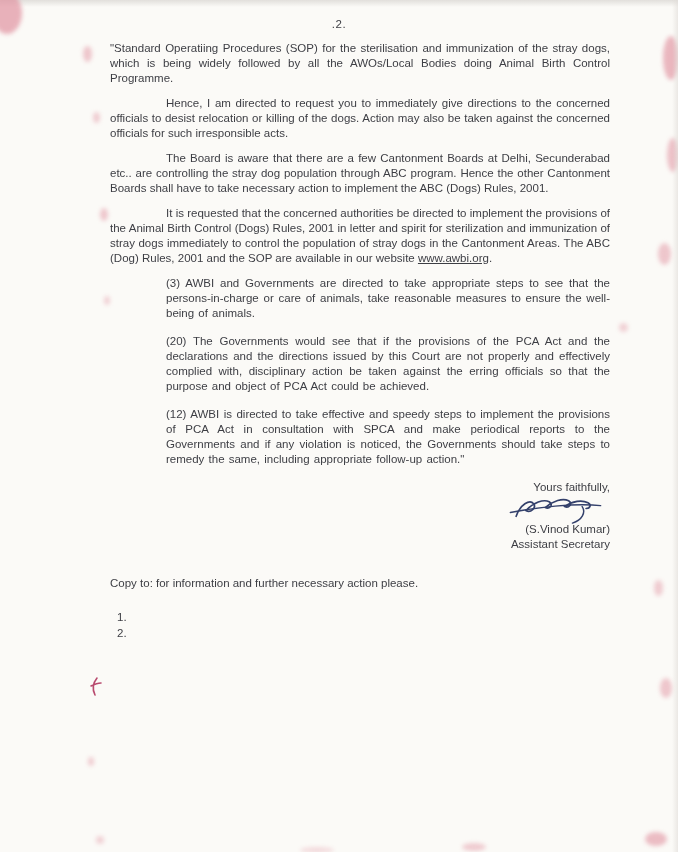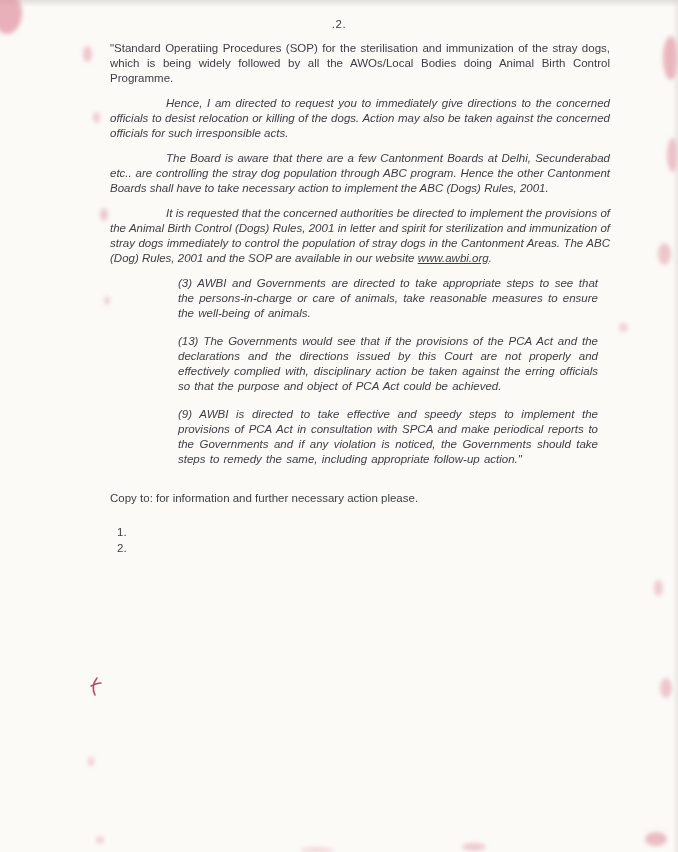--- a/index.html
+++ b/index.html
@@ -28,26 +28,26 @@
   }
 
   .page-number {
     position: absolute; top: 17px; left: 0; right: 0;
     text-align: center; letter-spacing: .5px;
   }
 
   .content { position: absolute; top: 41px; left: 110px; width: 500px; }
 
   .para { margin: 0 0 10px; text-align: justify; }
-  .indent  { text-indent: 56px; font-style: italic; }
+  .indent  { text-indent: 56px; }
   .indent2 { text-indent: 70px; }
   .site { text-decoration: underline; }
 
   .quotes { margin: 3px 0 0 56px; }
-  .quote { font-style: italic; margin: 0 12px 13px; text-align: justify; word-spacing: 1px; }
+  .quote { margin: 0 0 13px; text-align: justify; word-spacing: 1px; }
 
   .closing { margin: 1px 0 6px; }
 
   .sign { display: flex; flex-direction: column; align-items: flex-end; margin-top: 4px; }
   .sign .sig { margin: -2px 6px -4px 0; display: block; }
   .sign div { line-height: 15px; }
 
   .copy { margin-top: 24px; }
   .copy-items { margin-top: 19px; }
   .copy-item { display: flex; margin-bottom: 1px; }
@@ -95,25 +95,35 @@
 
     <p class="para indent">Hence, I am directed to request you to immediately give directions to the concerned officials to desist relocation or killing of the dogs. Action may also be taken against the concerned officials for such irresponsible acts.</p>
 
     <p class="para indent">The Board is aware that there are a few Cantonment Boards at Delhi, Secunderabad etc.. are controlling the stray dog population through ABC program. Hence the other Cantonment Boards shall have to take necessary action to implement the ABC (Dogs) Rules, 2001.</p>
 
     <p class="para indent"><span>It is requested that the concerned authorities be directed to implement the provisions of the Animal Birth Control (Dogs) Rules, 2001 in letter and spirit for sterilization and immunization of stray dogs immediately to control the population of stray dogs in the Cantonment Areas. The ABC (Dog) Rules, 2001 and the SOP are available in our website </span><span class="site">www.awbi.org</span><span>.</span></p>
 
 
     <div class="quotes">
       <p class="quote">(3) AWBI and Governments are directed to take appropriate steps to see that the persons-in-charge or care of animals, take reasonable measures to ensure the well-being of animals.</p>
-      <p class="quote">(13) The Governments would see that if the provisions of the PCA Act and the declarations and the directions issued by this Court are not properly and effectively complied with, disciplinary action be taken against the erring officials so that the purpose and object of PCA Act could be achieved.</p>
-      <p class="quote">(9) AWBI is directed to take effective and speedy steps to implement the provisions of PCA Act in consultation with SPCA and make periodical reports to the Governments and if any violation is noticed, the Governments should take steps to remedy the same, including appropriate follow-up action."</p>
+      <p class="quote">(20) The Governments would see that if the provisions of the PCA Act and the declarations and the directions issued by this Court are not properly and effectively complied with, disciplinary action be taken against the erring officials so that the purpose and object of PCA Act could be achieved.</p>
+      <p class="quote">(12) AWBI is directed to take effective and speedy steps to implement the provisions of PCA Act in consultation with SPCA and make periodical reports to the Governments and if any violation is noticed, the Governments should take steps to remedy the same, including appropriate follow-up action."</p>
     </div>
 
 
+    <div class="sign">
+      <div>Yours faithfully,</div>
+      <svg class="sig" width="98" height="33" viewBox="0 0 100 34">
+        <path d="M10 24 C 14 12 24 6 28 11 C 31 15 25 21 20 18 C 28 10 38 6 44 9 C 49 12 44 17 40 15 C 48 8 58 5 64 8 C 69 11 64 16 60 14 C 68 8 78 7 84 10 C 88 12 86 16 82 16" stroke="#33406b" stroke-width="1.7" fill="none" stroke-linecap="round"></path>
+        <path d="M4 20 C 30 15 70 10 97 13" stroke="#33406b" stroke-width="1.5" fill="none" stroke-linecap="round"></path>
+        <path d="M78 14 C 82 20 78 28 68 31" stroke="#33406b" stroke-width="1.5" fill="none" stroke-linecap="round"></path>
+      </svg>
+      <div>(S.Vinod Kumar)</div>
+      <div>Assistant Secretary</div>
+    </div>
 
     <div class="copy">
       <div class="copy-head">Copy to: for information and further necessary action please.</div>
       <div class="copy-items">
         <div class="copy-item">
           <span class="num">1.</span>
         </div>
         <div class="copy-item">
           <span class="num">2.</span>
         </div>

